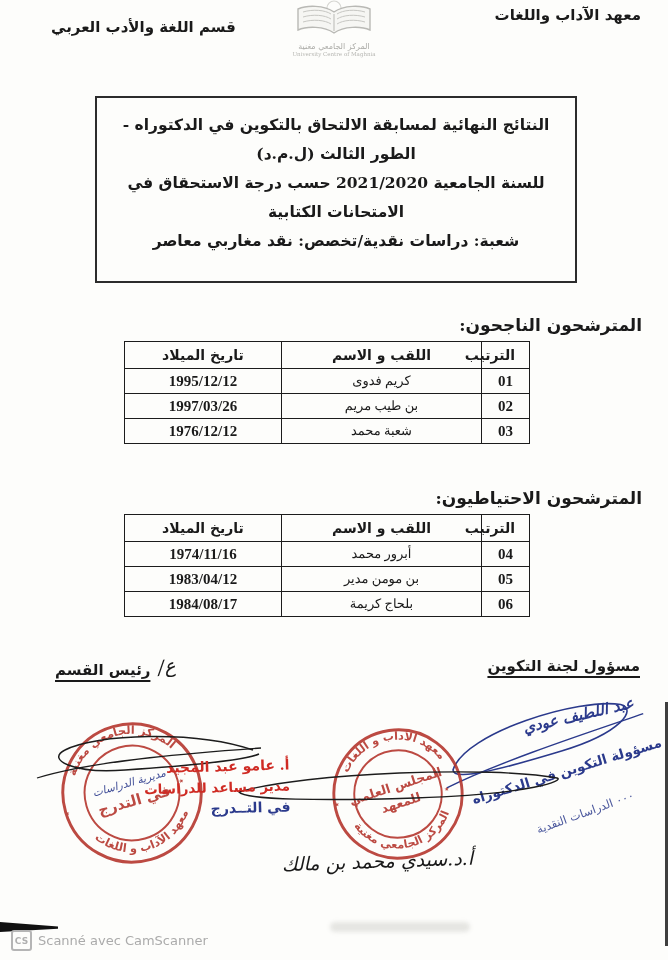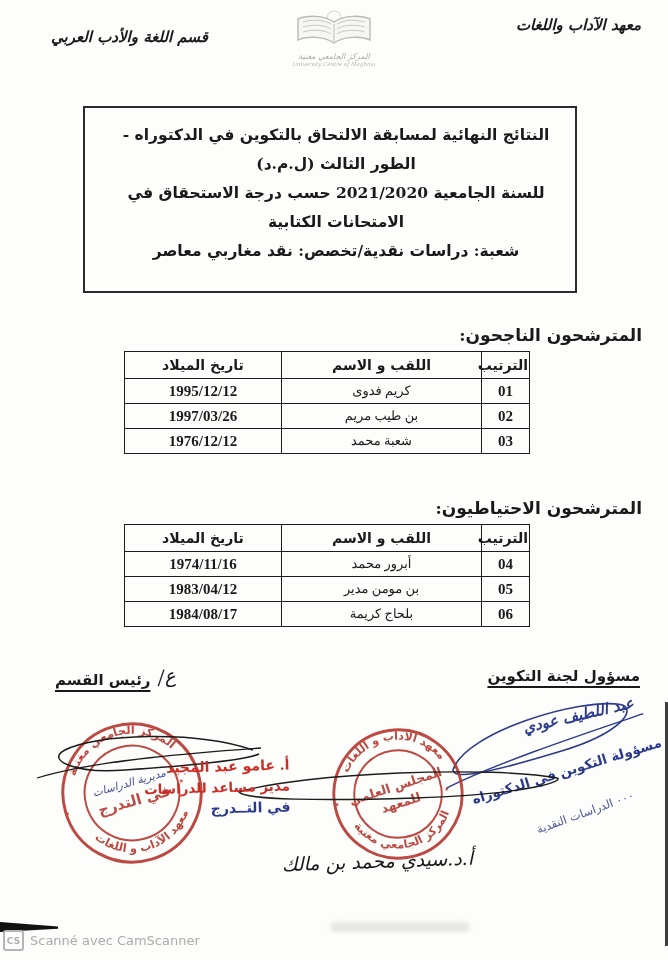--- a/index.html
+++ b/index.html
@@ -5,38 +5,38 @@
   html,body{margin:0;padding:0;}
   body{background:#e9e9e9;}
   .page{
     position:relative; width:668px; height:960px; margin:0 auto;
     background:#fdfdfb; overflow:hidden;
     font-family:"DejaVu Serif","DejaVu Sans",serif;
     color:#1a1a1a; direction:rtl;
   }
   
   .header{padding-top:50px; text-align:center; font-weight:bold; font-size:17px; line-height:26px;}
-  .org-row{position:relative; height:80px; margin-top:10px;font-style:italic;}
+  .org-row{position:relative; height:80px; }
   .institute{position:absolute; right:27px; top:6px; font-weight:bold; font-size:15px;}
   .department{position:absolute; left:51px; top:18px; font-weight:bold; font-size:15px;}
   .logo{position:absolute; left:50%; transform:translateX(-50%); top:0; width:120px; text-align:center; opacity:.75;}
   .logo .cap-ar{font-size:8px; color:#8f8f8a; margin-top:-2px;}
   .logo .cap-en{font-size:5.5px; color:#9c9c97; direction:ltr;}
   
   .notice{
     width:470px; margin:16px 91px 0 auto; border:2px solid #2c2c2c;
     text-align:center; font-weight:bold; font-size:15.5px; line-height:29px;
-    padding:12px 4px 26px 16px;
+    padding:12px 4px 26px 4px;
   }
   
   .sec-heading{font-size:17px; font-weight:bold; margin:32px 26px 6px 0;}
   .sec-heading.second{margin-top:44px;}
   table.results{border-collapse:collapse; margin-right:138px; width:405px; table-layout:fixed;}
   table.results th, table.results td{border:1.5px solid #1c1c1c; text-align:center; vertical-align:middle;}
-  table.results th{font-size:14px; font-weight:bold; height:24px; padding:1px 1px;}
+  table.results th{font-size:14px; font-weight:bold; height:24px; padding:1px 14px;}
   table.results td{height:22px; padding:1px 3px;font-family:Liberation Serif, serif;}
   col.c-rank{width:48px;} col.c-name{width:200px;} col.c-dob{width:157px;}
   .cell-name{font-size:13px;}
   .num{font-family:"DejaVu Serif",serif; font-weight:700; font-size:15px; direction:ltr;}
   
   .sign-row{display:flex; justify-content:space-between; margin-top:40px; padding:0 28px 0 55px; font-weight:bold; font-size:15px;}
   .sign-label{text-decoration:underline; text-underline-offset:5px; text-decoration-thickness:1.5px;}
   .hand-prefix{font-style:italic; font-weight:normal; font-size:19px; display:inline-block; transform:rotate(-8deg) translateY(-2px); margin-left:2px;}
   
   .stamp-blue{position:absolute; left:450px; top:700px; width:225px; height:195px; transform:rotate(-13deg); color:#2b3a8c;}
@@ -49,21 +49,21 @@
   .council-sign{position:absolute; left:218px; top:851px; width:255px; font-size:19px; font-style:italic; letter-spacing:1px; transform:rotate(-2deg); color:#191919; text-align:right;}
   .stamp-assist{position:absolute; left:92px; top:757px; width:198px; transform:rotate(-1.5deg); text-align:right; line-height:21px;}
   .stamp-assist .l1{color:#cf2b24; font-weight:bold; font-size:14px;}
   .stamp-assist .l2{color:#cf2b24; font-weight:bold; font-size:13.5px;}
   .stamp-assist .l3{color:#2b3a8c; font-weight:bold; font-size:14px; padding-left:26px;}
   
   .edge-wedge{position:absolute; left:0; top:922px; width:58px; height:10px; background:#111;
     clip-path:polygon(0 0,100% 45%,100% 68%,0 100%);}
   .edge-right{position:absolute; right:0; top:702px; width:3px; height:244px; background:#1d1d1d; opacity:.85;}
   .smudge{position:absolute; left:330px; top:922px; width:140px; height:10px; background:#c9c9c4; opacity:.45; filter:blur(2px); border-radius:5px;}
-  .watermark{position:absolute; left:3px; top:930px; display:flex; align-items:center; gap:6px; direction:ltr; color:#ababab; font-family:"DejaVu Sans",sans-serif;}
+  .watermark{position:absolute; left:11px; top:930px; display:flex; align-items:center; gap:6px; direction:ltr; color:#ababab; font-family:"DejaVu Sans",sans-serif;}
   .wm-badge{width:17px; height:17px; border:2px solid #b5b5b5; border-radius:3px; font-size:9px; font-weight:bold; display:grid; place-items:center; color:#b0b0b0;}
   .wm-text{font-size:13px;}
 </style>
 </head>
 <body>
 
 <div class="page">
 
 
   <div class="org-row">

